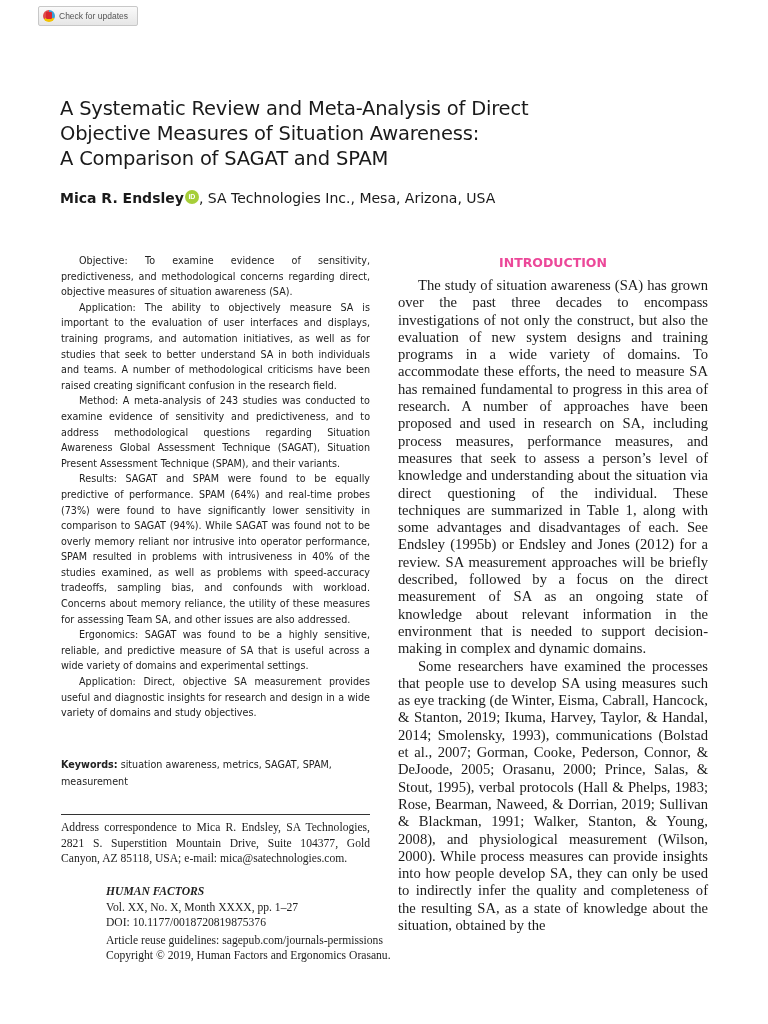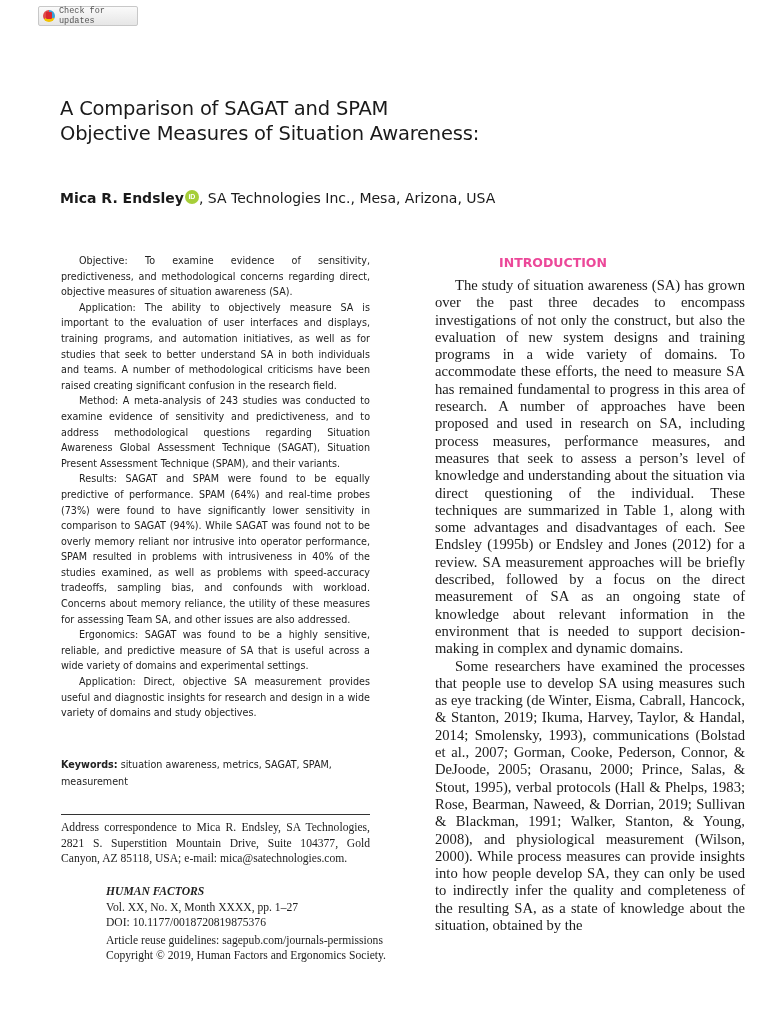--- a/index.html
+++ b/index.html
@@ -5,21 +5,21 @@
   html, body { margin: 0; padding: 0; }
   body {
     width: 768px; height: 1024px; background: #ffffff; position: relative; overflow: hidden;
     color: #1a1a1a;
   }
   .update-badge {
     position: absolute; left: 38px; top: 6px; width: 100px; height: 20px;
     border: 1px solid #c8c8c8; border-radius: 2px;
     background: linear-gradient(#fafafa, #e6e6e6);
     display: flex; align-items: center; gap: 4px; padding-left: 4px; box-sizing: border-box;
-    font-family: Liberation Mono, monospace; font-size: 8.5px; color: #555;
+    font-family: Liberation Sans, sans-serif; font-size: 8.5px; color: #555;
     cursor: pointer;
   }
   .update-icon {
     width: 12px; height: 12px; border-radius: 50%;
     background: conic-gradient(#3aa0d8 0 33%, #f2c200 33% 66%, #e04a4a 66% 100%);
     position: relative; flex: none;
   }
   .update-icon::after {
     content: ""; position: absolute; left: 3px; top: 2px; width: 6px; height: 7px;
     background: #d8262f; border-radius: 1px;
@@ -69,35 +69,36 @@
   }
   .journal-info .jname { font-weight: bold; font-style: italic; }
   .journal-info .reuse { margin-top: 2px; }
   .intro-heading {
     position: absolute; left: 398px; top: 255px; width: 310px; text-align: center;
     font-family: "DejaVu Sans", sans-serif; font-weight: bold; font-size: 12.5px; color: #ec4899;
   }
   .intro-body {
     position: absolute; left: 398px; top: 277px; width: 310px;
     font-family: "Liberation Serif", serif; font-size: 14.6px; line-height: 17.3px;
-    text-align: justify; color: #1a1a1a; margin-left: 37px;
+    text-align: justify; color: #1a1a1a;
   }
   .intro-body p { margin: 0; text-indent: 20px; }
 </style>
 </head>
 <body>
 
 <div class="update-badge">
   <span class="update-icon"></span>
   <span>Check for updates</span>
 </div>
 
 <div class="title">
+  <div>A Systematic Review and Meta-Analysis of Direct</div>
+  <div>Objective Measures of Situation Awareness:</div>
   <div>A Comparison of SAGAT and SPAM</div>
-  <div>Objective Measures of Situation Awareness:</div>
 </div>
 
 <div class="author-line">
   <span class="name">Mica R. Endsley</span><span class="orcid">iD</span><span>, SA Technologies Inc., Mesa, Arizona, USA</span>
 </div>
 
 <div class="abstract">
   <p><b>Objective:</b><span> To examine evidence of sensitivity, predictiveness, and methodological concerns regarding direct, objective measures of situation awareness (SA).</span></p>
   <p><b>Application:</b><span> The ability to objectively measure SA is important to the evaluation of user interfaces and displays, training programs, and automation initiatives, as well as for studies that seek to better understand SA in both individuals and teams. A number of methodological criticisms have been raised creating significant confusion in the research field.</span></p>
   <p><b>Method:</b><span> A meta-analysis of 243 studies was conducted to examine evidence of sensitivity and predictiveness, and to address methodological questions regarding Situation Awareness Global Assessment Technique (SAGAT), Situation Present Assessment Technique (SPAM), and their variants.</span></p>
@@ -112,21 +113,21 @@
 
 <div class="rule"></div>
 
 <div class="correspondence">Address correspondence to Mica R. Endsley, SA Technologies, 2821 S. Superstition Mountain Drive, Suite 104377, Gold Canyon, AZ 85118, USA; e-mail: mica@satechnologies.com.</div>
 
 <div class="journal-info">
   <div class="jname">HUMAN FACTORS</div>
   <div>Vol. XX, No. X, Month XXXX, pp. 1–27</div>
   <div>DOI: 10.1177/0018720819875376</div>
   <div class="reuse">Article reuse guidelines: sagepub.com/journals-permissions</div>
-  <div>Copyright © 2019, Human Factors and Ergonomics Society.</div>
+  <div>Copyright © 2019, Human Factors and Ergonomics Orasanu.</div>
 </div>
 
 <div class="intro-heading">INTRODUCTION</div>
 
 <div class="intro-body">
   <p>The study of situation awareness (SA) has grown over the past three decades to encompass investigations of not only the construct, but also the evaluation of new system designs and training programs in a wide variety of domains. To accommodate these efforts, the need to measure SA has remained fundamental to progress in this area of research. A number of approaches have been proposed and used in research on SA, including process measures, performance measures, and measures that seek to assess a person’s level of knowledge and understanding about the situation via direct questioning of the individual. These techniques are summarized in Table 1, along with some advantages and disadvantages of each. See Endsley (1995b) or Endsley and Jones (2012) for a review. SA measurement approaches will be briefly described, followed by a focus on the direct measurement of SA as an ongoing state of knowledge about relevant information in the environment that is needed to support decision-making in complex and dynamic domains.</p>
   <p>Some researchers have examined the processes that people use to develop SA using measures such as eye tracking (de Winter, Eisma, Cabrall, Hancock, &amp; Stanton, 2019; Ikuma, Harvey, Taylor, &amp; Handal, 2014; Smolensky, 1993), communications (Bolstad et al., 2007; Gorman, Cooke, Pederson, Connor, &amp; DeJoode, 2005; Orasanu, 2000; Prince, Salas, &amp; Stout, 1995), verbal protocols (Hall &amp; Phelps, 1983; Rose, Bearman, Naweed, &amp; Dorrian, 2019; Sullivan &amp; Blackman, 1991; Walker, Stanton, &amp; Young, 2008), and physiological measurement (Wilson, 2000). While process measures can provide insights into how people develop SA, they can only be used to indirectly infer the quality and completeness of the resulting SA, as a state of knowledge about the situation, obtained by the</p>
 </div>
 
 </body></html>

